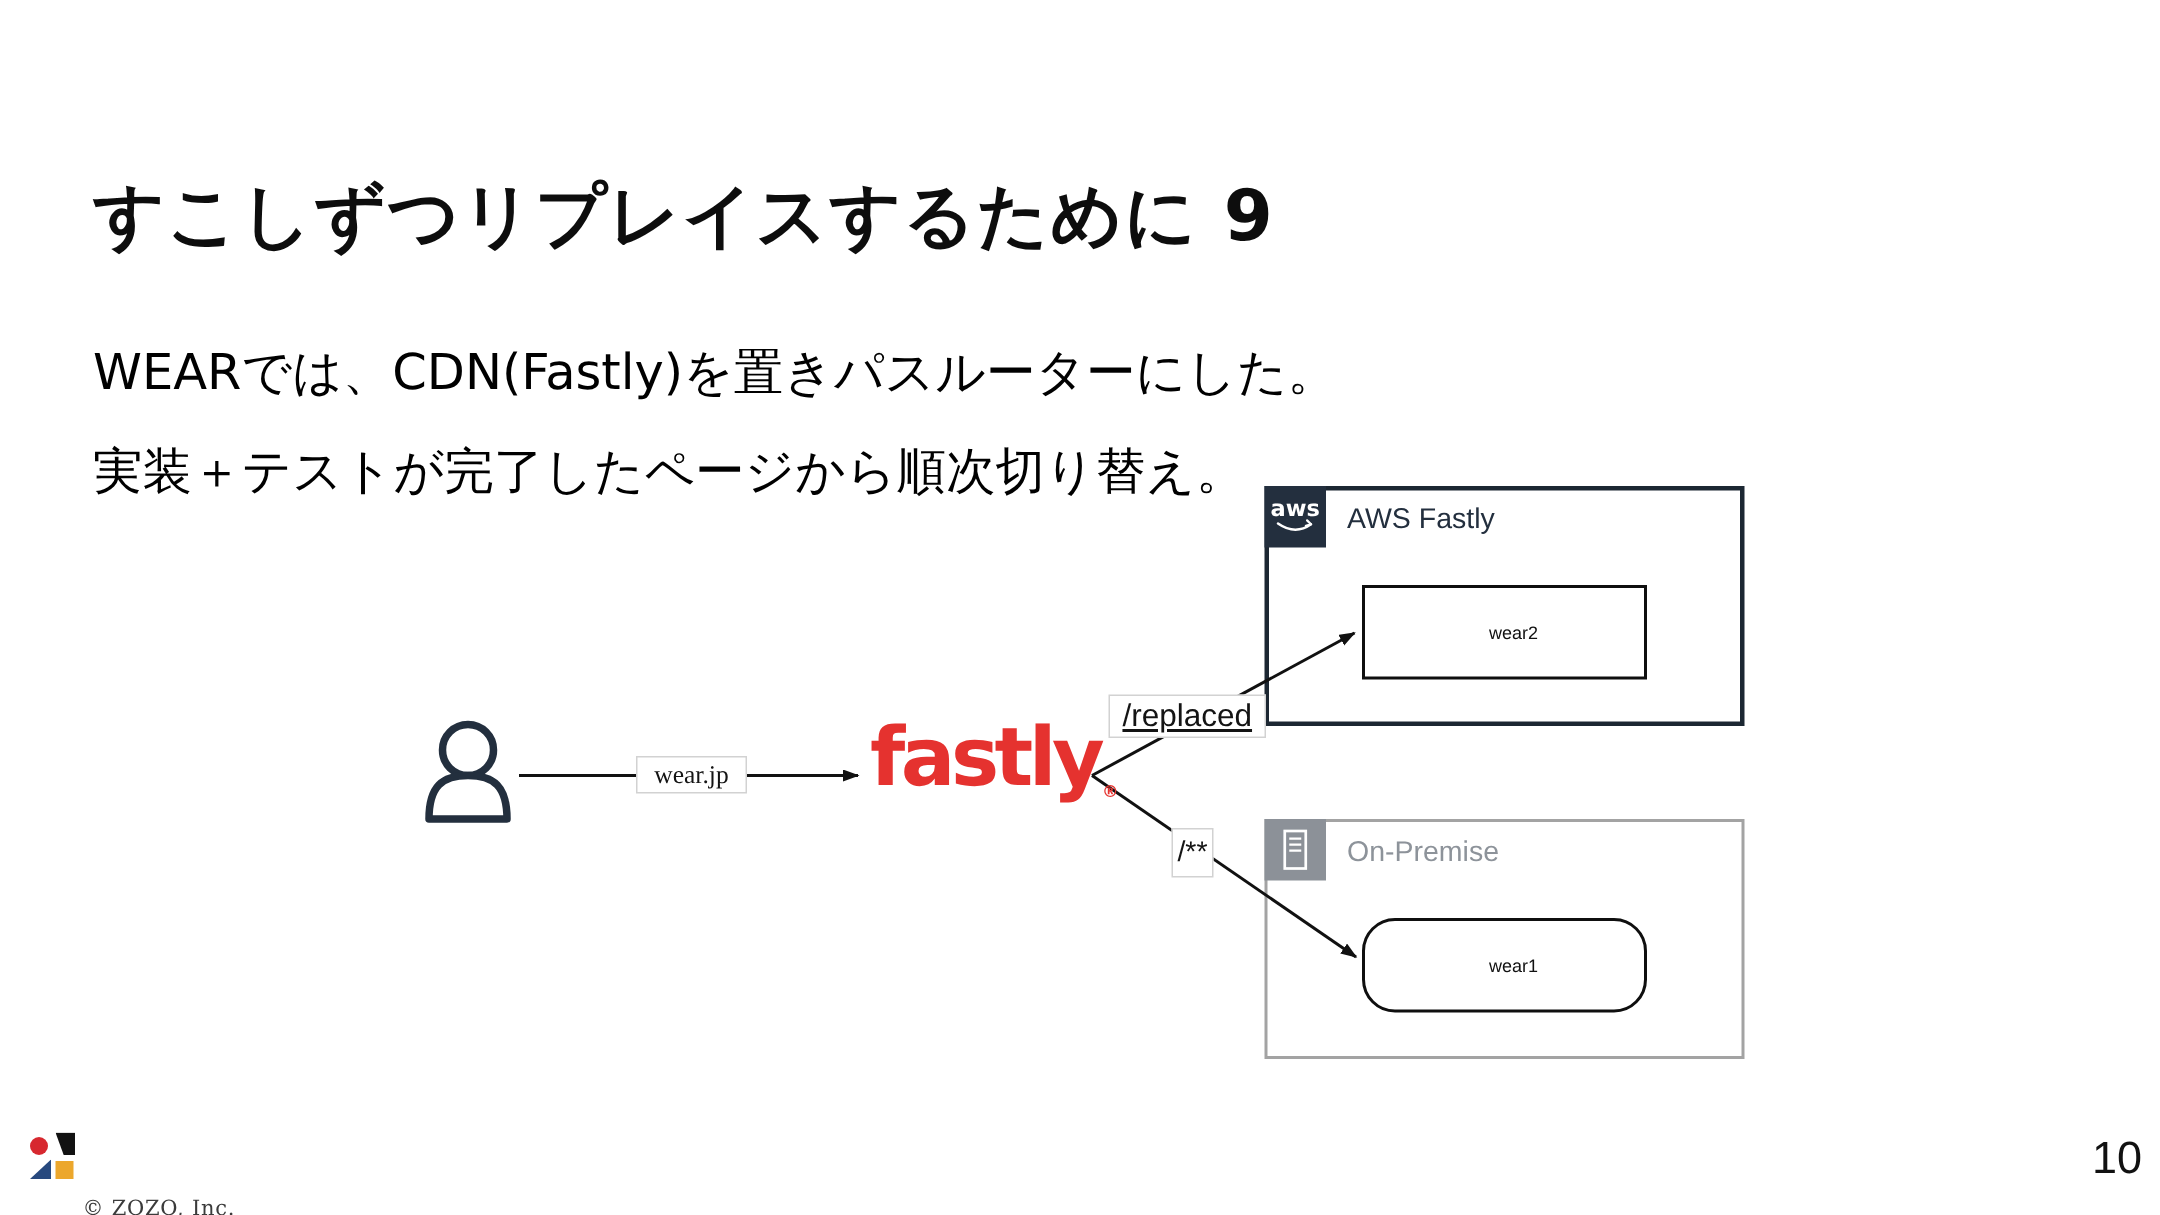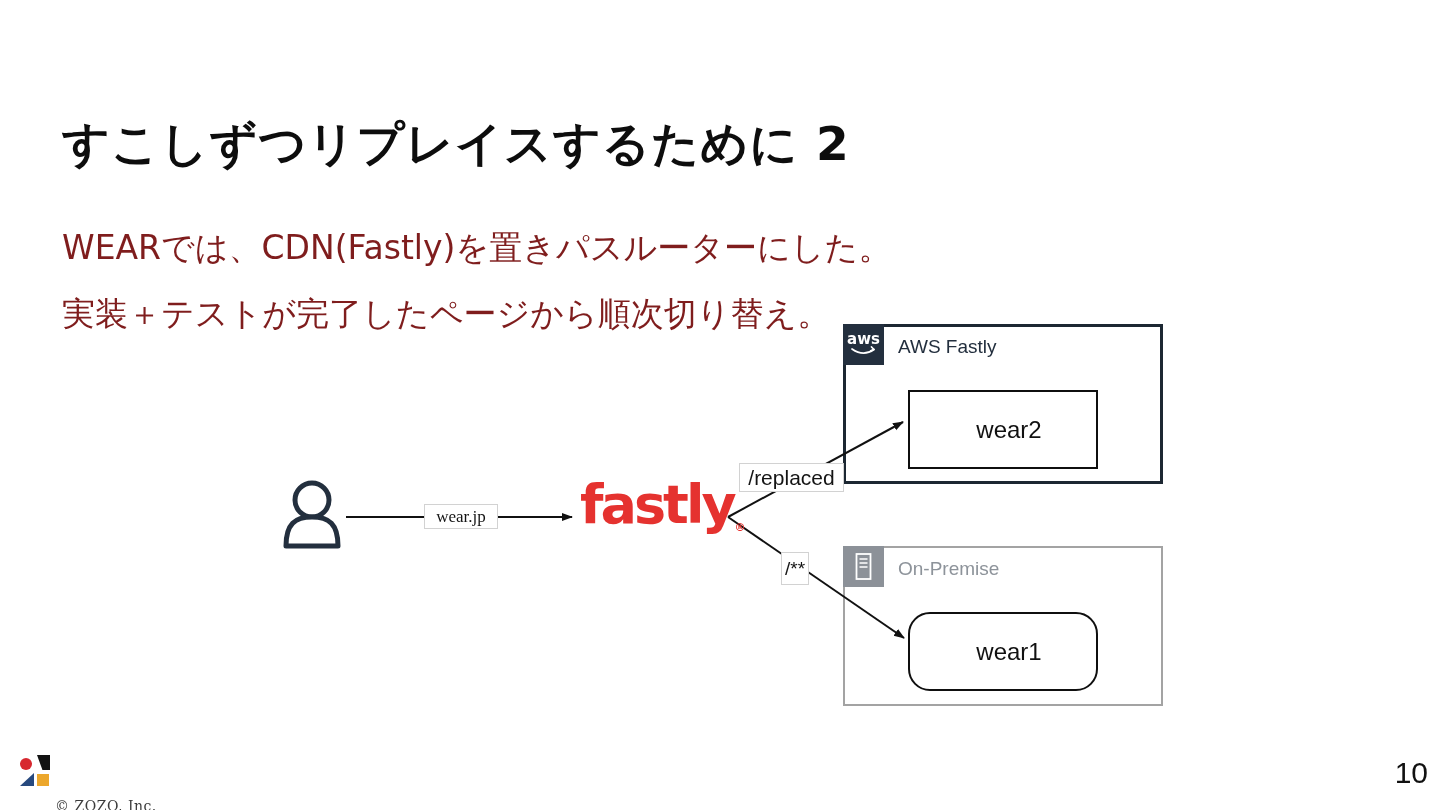--- a/index.html
+++ b/index.html
@@ -5,48 +5,48 @@
   html,body{margin:0;padding:0;background:#ffffff;}
   .slide{position:relative;width:1440px;height:810px;background:#ffffff;overflow:hidden;
          font-family:"Liberation Sans",sans-serif;color:#111;}
 
   .abs{position:absolute;}
 
   
   .title{left:62px;top:82px;font-family:"DejaVu Sans",sans-serif;font-weight:800;
          font-size:47px;letter-spacing:1px;color:#0d0d0d;white-space:nowrap;}
   .body-line{left:62px;font-family:"DejaVu Sans",sans-serif;font-weight:400;
-         font-size:33px;color:#7f1d1d;white-space:nowrap;}
+         font-size:33px;color:#000000;white-space:nowrap;}
   .body-line.l1{top:193px;}
   .body-line.l2{top:259px;}
 
   
   .arrows{left:0;top:0;width:1440px;height:810px;pointer-events:none;}
 
   .group-box{background:#fff;box-sizing:border-box;}
   .aws-box{left:843px;top:324px;width:320px;height:160px;border:3px solid #1c2732;}
   .onprem-box{left:843px;top:546px;width:320px;height:160px;border:2px solid #a3a3a3;}
 
   .group-icon{width:41px;height:41px;display:flex;justify-content:center;}
   .aws-icon{left:843px;top:324px;background:#232f3e;}
   .onprem-icon{left:843px;top:546px;background:#8c9198;}
 
   .group-title{font-size:19px;white-space:nowrap;}
   .aws-title{left:898px;top:336px;color:#232f3e;}
   .onprem-title{left:898px;top:558px;color:#8d939a;}
 
-  .node-box{width:190px;height:79px;border:2px solid #0f0f0f;background:#fff;box-sizing:border-box;
-            display:flex;align-items:center;justify-content:center;font-size:24px;color:#111;padding-left:12px;}
+  .node-box{width:190px;height:63px;border:2px solid #0f0f0f;background:#fff;box-sizing:border-box;
+            display:flex;align-items:center;justify-content:center;font-size:12px;color:#111;padding-left:12px;}
   .wear2{left:908px;top:390px;}
   .wear1{left:908px;top:612px;border-radius:22px;}
 
   .path-label{background:#ffffff;border:1px solid #d2d2d2;box-sizing:border-box;
               display:flex;align-items:center;justify-content:center;color:#141414;}
   .lbl-wearjp{left:424px;top:504px;width:74px;height:25px;font-size:17px;font-family:Liberation Serif, serif;}
-  .lbl-replaced{left:739px;top:463px;width:105px;height:29px;font-size:21px;}
+  .lbl-replaced{left:739px;top:463px;width:105px;height:29px;font-size:21px;text-decoration:underline;}
   .lbl-wildcard{left:781px;top:552px;width:28px;height:33px;font-size:19px;}
 
   .fastly{left:580px;top:478px;font-family:"DejaVu Sans",sans-serif;font-weight:800;
           font-size:54px;letter-spacing:-3px;color:#e5322f;line-height:1;white-space:nowrap;}
   .fastly .rmark{font-size:11px;letter-spacing:0;vertical-align:-8px;margin-left:1px;}
 
   
   .zozo-mark{left:20px;top:755px;width:31px;height:32px;}
   .zozo-mark span{position:absolute;display:block;}
   .z-red{left:0;top:3px;width:12px;height:12px;border-radius:50%;background:#d7282f;}
@@ -58,21 +58,21 @@
 
   .copyright{left:55px;top:766px;font-family:"DejaVu Serif",serif;font-size:14px;
              letter-spacing:0.5px;color:#3b3b3b;white-space:nowrap;margin-top:32px;}
   .page-num{right:12px;top:756px;font-size:30px;color:#111;}
 </style>
 </head>
 <body>
 
 <div class="slide">
 
-  <h1 class="abs title">すこしずつリプレイスするために 2</h1>
+  <h1 class="abs title">すこしずつリプレイスするために 9</h1>
   <p class="abs body-line l1">WEARでは、CDN(Fastly)を置きパスルーターにした。</p>
   <p class="abs body-line l2">実装＋テストが完了したページから順次切り替え。</p>
 
   <div class="abs group-box aws-box"></div>
   <div class="abs group-box onprem-box"></div>
 
   <svg class="abs arrows" viewBox="0 0 1440 810">
     <defs>
       <marker id="ah" markerWidth="12" markerHeight="9" refX="10" refY="4" orient="auto" markerUnits="userSpaceOnUse">
         <path d="M0,0 L11,4 L0,8 Z" fill="#111"></path>

